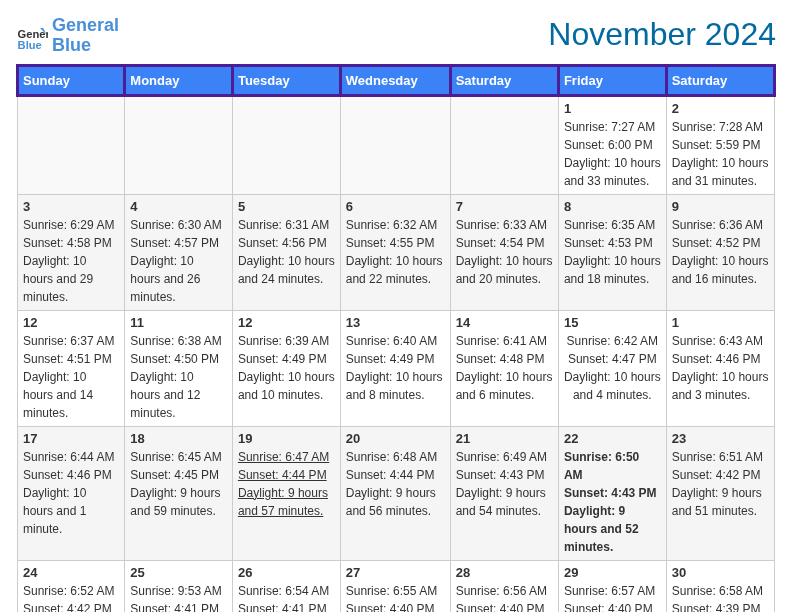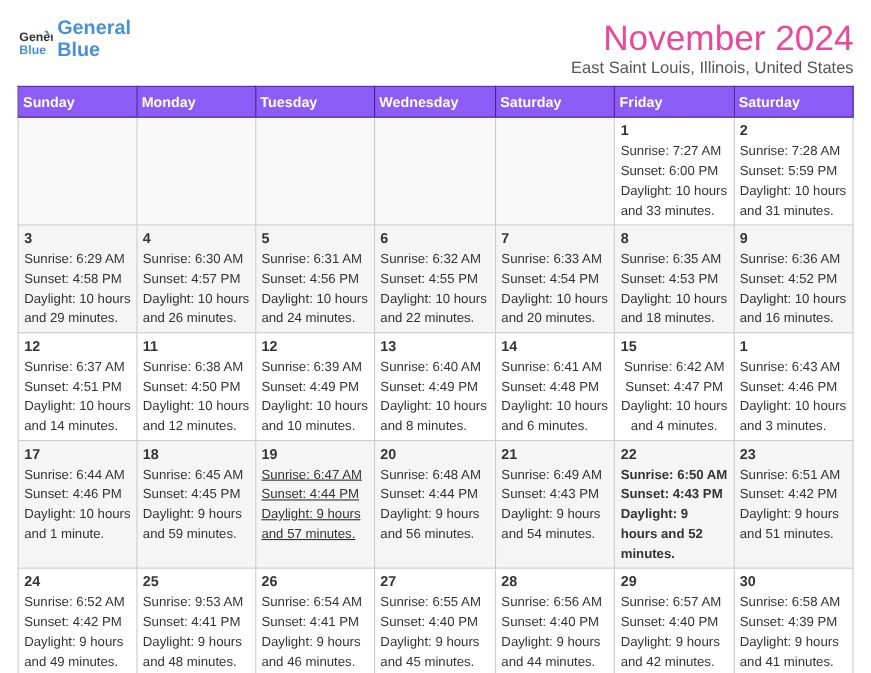--- a/index.html
+++ b/index.html
@@ -33,39 +33,39 @@
     .logo-icon {
       width: 32px;
       height: 32px;
     }
     .title-block {
       text-align: right;
     }
     .month-title {
       font-size: 32px;
       font-weight: normal;
-      color: #ec4899;
+      color: #0369a1;
     }
     .subtitle {
       font-size: 15px;
       color: #555;
     }
     .calendar {
       width: 100%;
       border-collapse: collapse;
       border: 1px solid #ccc;
     }
     .calendar th {
-      background: #8b5cf6;
+      background: #3b82f6;
       color: #fff;
       font-size: 13px;
       font-weight: bold;
       padding: 6px 4px;
       text-align: left;
-      border: 1px solid #4c1d95;
+      border: 3px solid #4c1d95;
     }
     .calendar td {
       vertical-align: top;
       padding: 4px 5px;
       font-size: 10.5px;
       color: #333;
       border: 1px solid #ccc;
       width: 113px;
       min-height: 80px;
       background: #fff;
@@ -102,21 +102,20 @@
       <polygon points="30,10 38,18 34,10" fill="#4a90d9"></polygon>
     </svg>
     <div>
       <div class="logo-text">
         <span>General</span><br><span style="color:#4a90d9;">Blue</span>
       </div>
     </div>
   </div>
   <div class="title-block">
     <div class="month-title">November 2024</div>
-    <div class="subtitle">East Saint Louis, Illinois, United States</div>
   </div>
 </div>
 
 <table class="calendar">
   <thead>
     <tr>
     <th>Sunday</th>
         <th>Monday</th>
         <th>Tuesday</th>
         <th>Wednesday</th>

